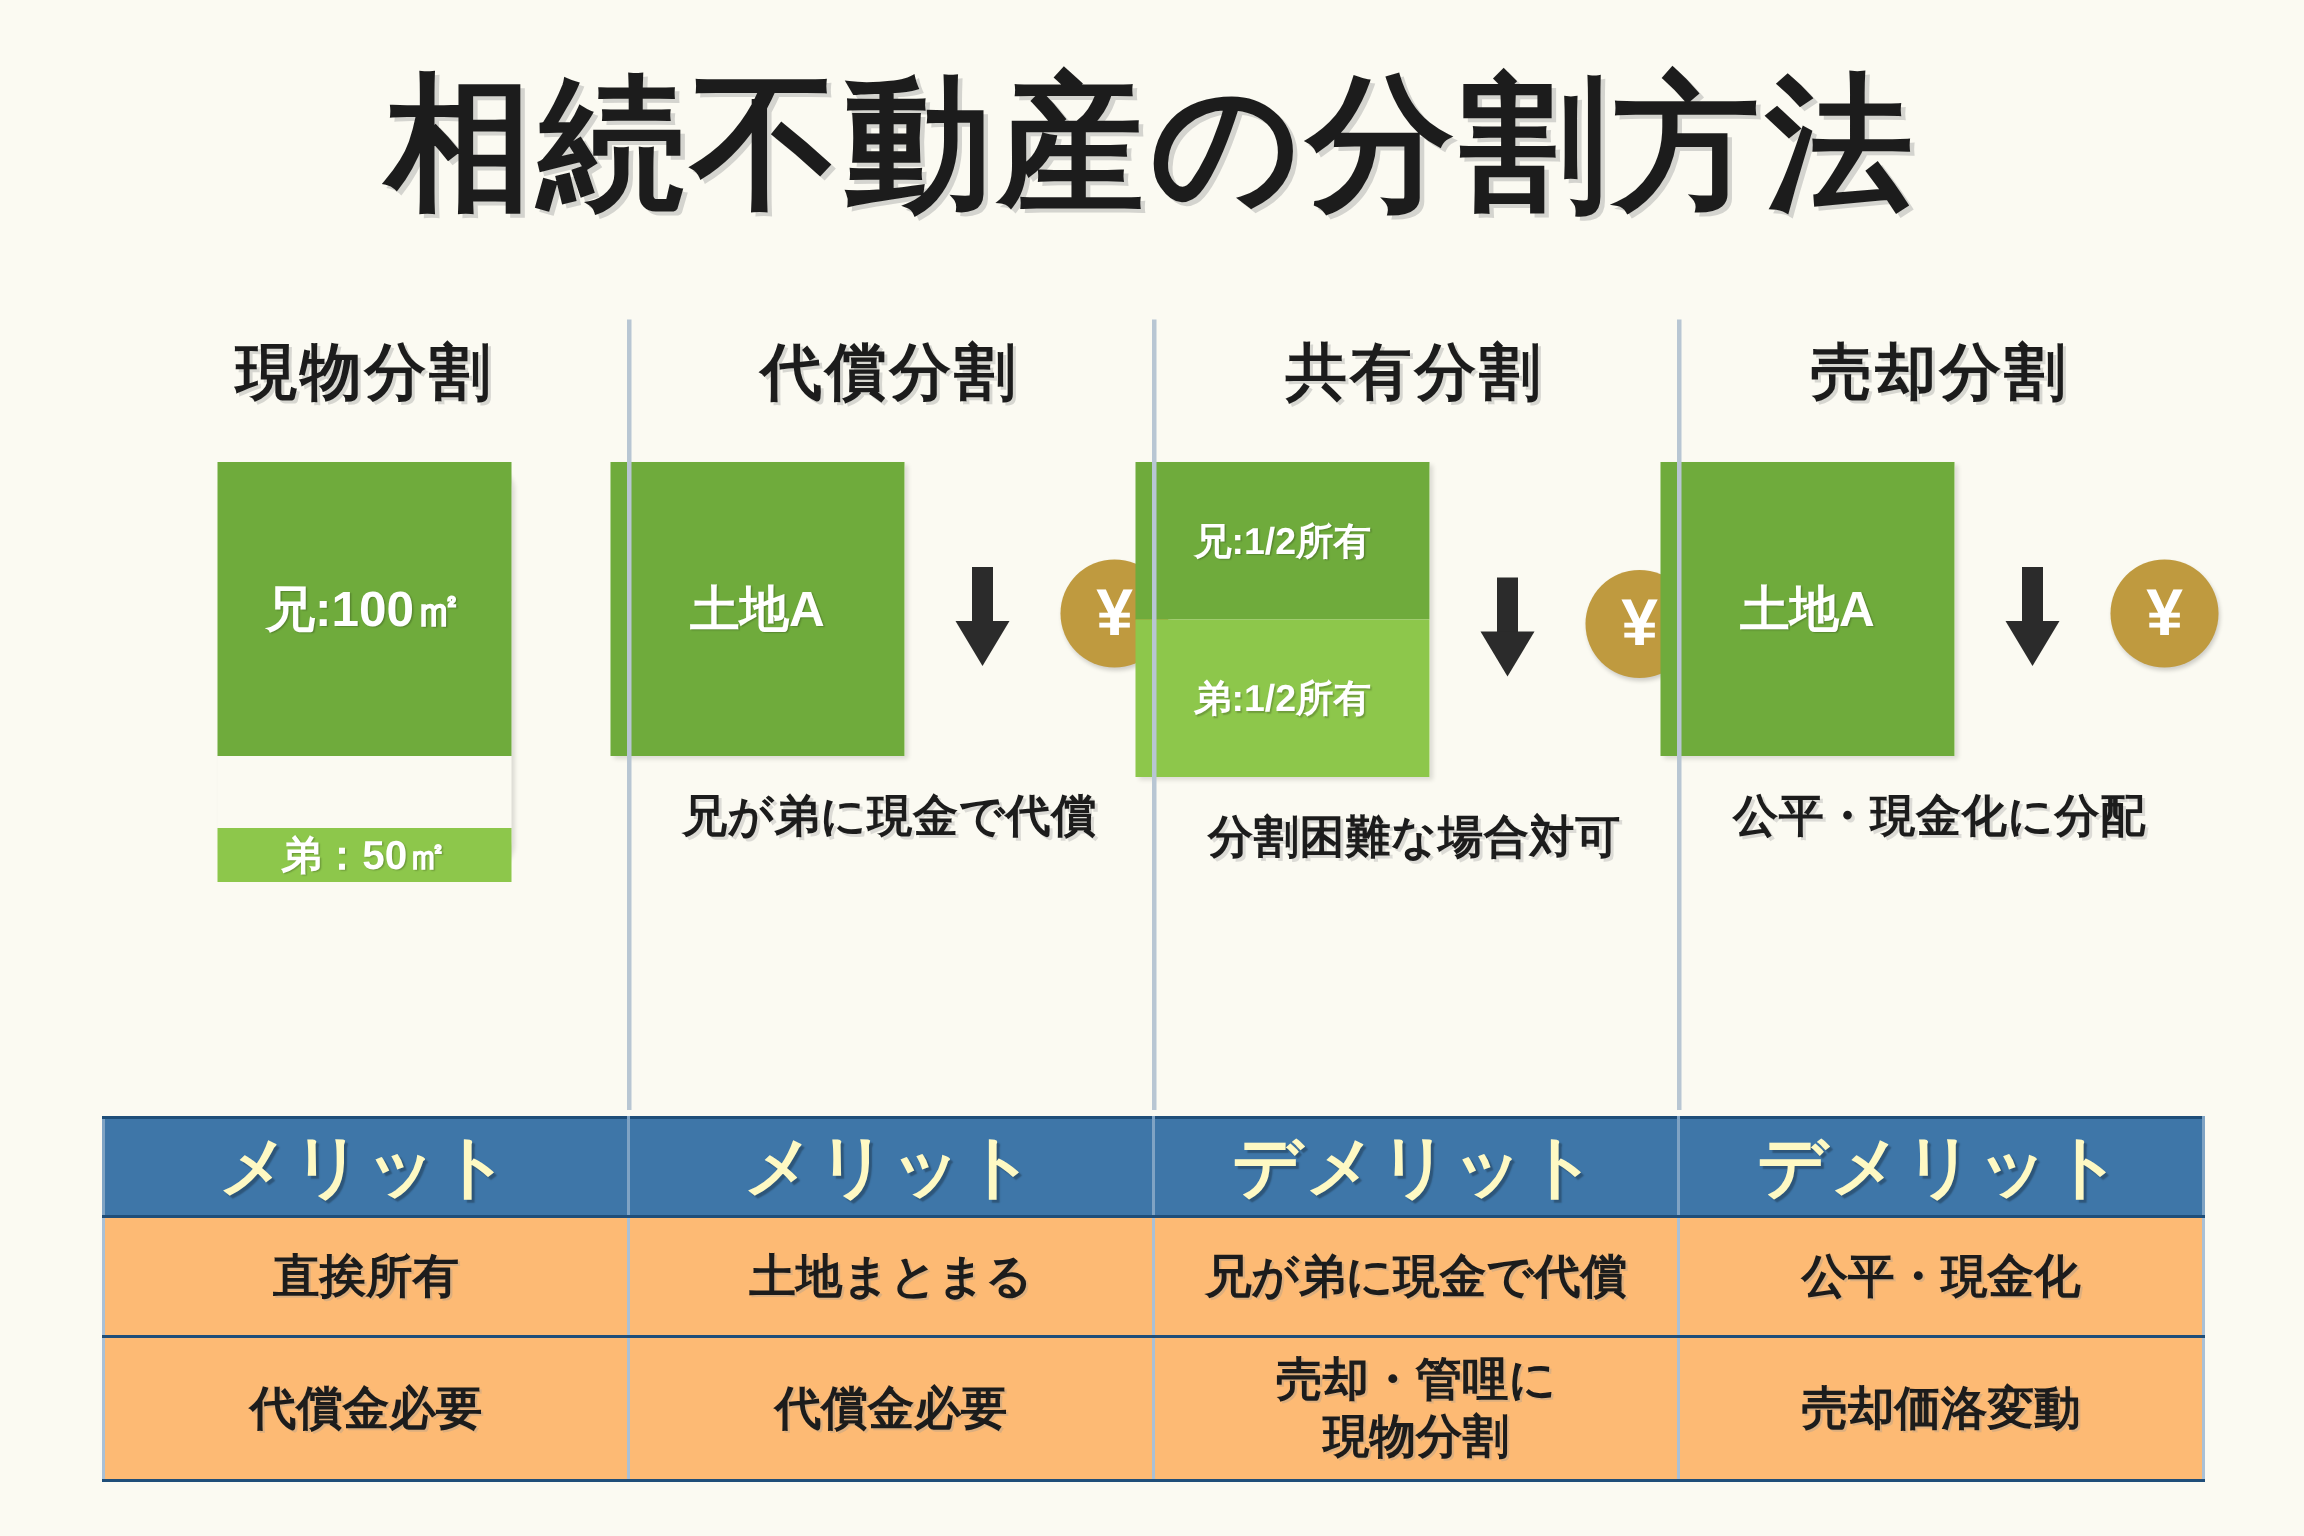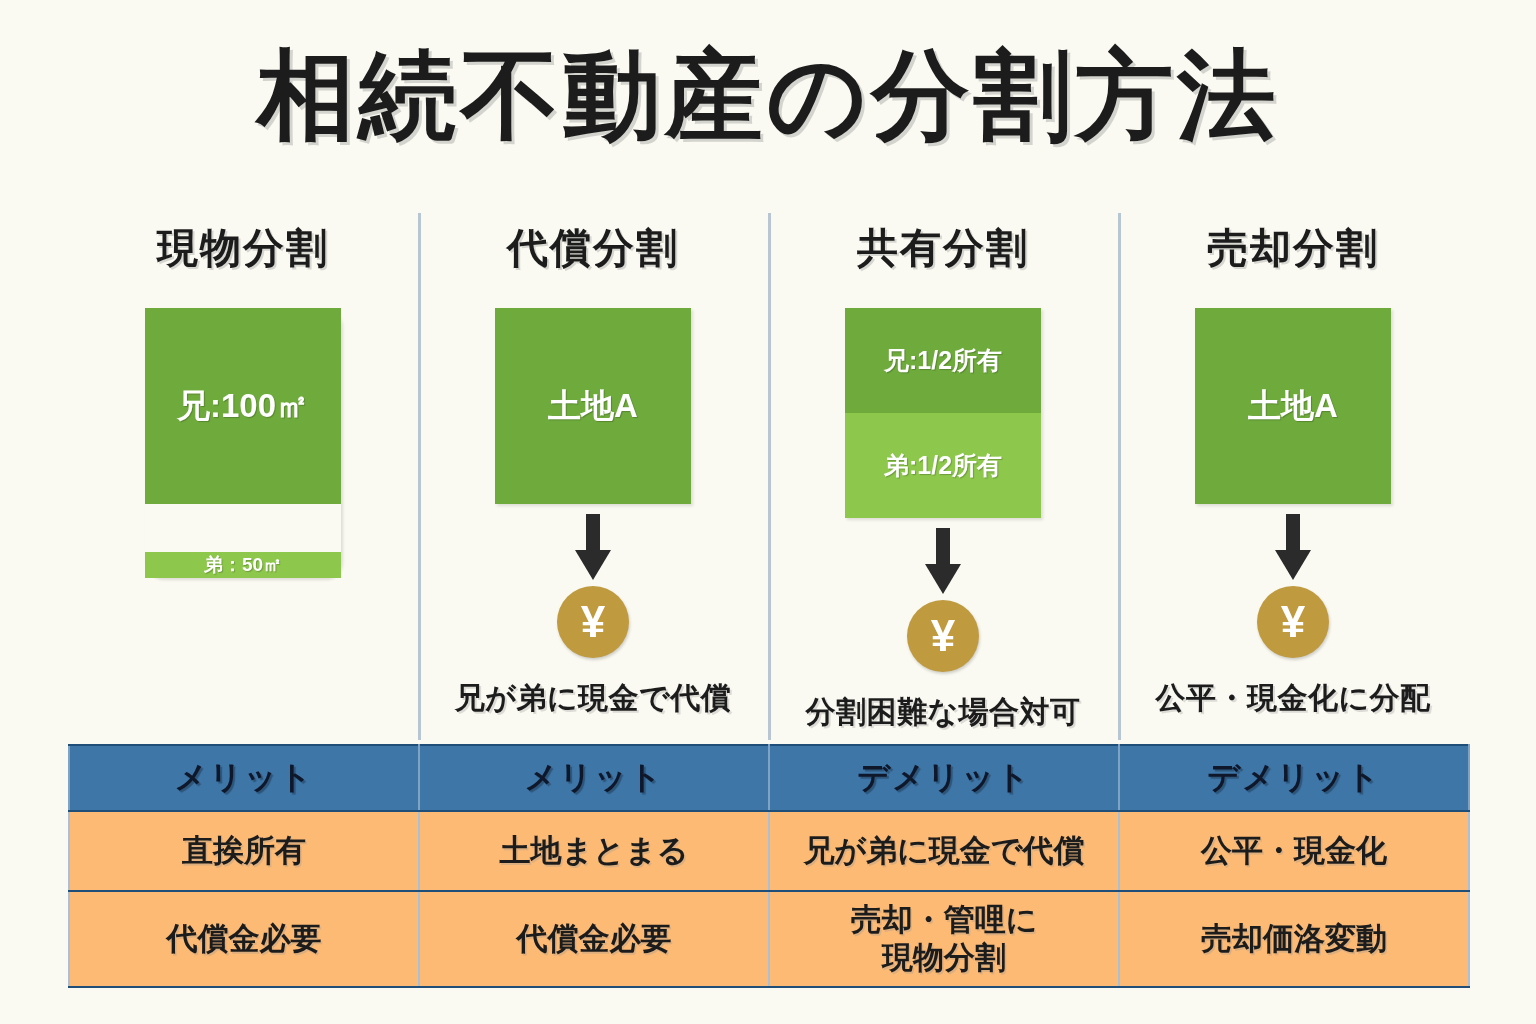--- a/index.html
+++ b/index.html
@@ -41,38 +41,38 @@
   }
   .col-title{
     font-size:41px;font-weight:700;letter-spacing:2px;
     color:#1c1c1c;
     text-shadow:2px 2px 0 rgba(150,150,150,.35);
     margin-top:16px;
     white-space:nowrap;
   }
 
   
-  .block-wrap{margin-top:32px;display:flex;flex-direction:column;align-items:center;}
+  .block-wrap{margin-top:32px;display:flex;flex-direction:row;align-items:center;gap:32px;}
   .land{
     width:196px;
     display:flex;flex-direction:column;
     box-shadow:2px 2px 3px rgba(0,0,0,.12);
   }
   .land.sq{height:196px;justify-content:flex-end;}
   .land.tall{height:270px;border-radius:17px;}
   .land.split{height:210px;}
   .seg{
     display:flex;align-items:center;justify-content:center;
     color:#ffffff;font-weight:700;white-space:nowrap;
     text-shadow:1px 1px 1px rgba(0,0,0,.22);
   }
   .seg.dark{background:#6FAB3C;}
   .seg.light{background:#8DC74B;}
   .seg.f-lg{font-size:33px;}
-  .seg.f-md{font-size:19px;margin-top:48px;}
+  .seg.f-md{font-size:27px;margin-top:48px;}
   .seg.f-sm{font-size:25px;}
 
   
   .arrow{
     margin-top:10px;
     width:40px;height:66px;
     position:relative;
   }
   .arrow .shaft{
     position:absolute;left:13px;top:0;width:14px;height:40px;background:#2b2b2b;
@@ -114,23 +114,23 @@
   .tbl td{
     border-left:2px solid #a9c0d6;
     border-right:2px solid #a9c0d6;
     border-top:2px solid #1F4E79;
     border-bottom:2px solid #1F4E79;
     text-align:center;vertical-align:middle;
     padding:0;
   }
   .tbl tr.head td{
     background:#3E76A8;
-    color:#0f172a;
+    color:#fef9c3;
     height:64px;
-    font-size:32px;font-weight:700;letter-spacing:2px;
+    font-size:46px;font-weight:700;letter-spacing:2px;
     text-shadow:2px 2px 1px rgba(0,0,0,.28);
     border-top:2px solid #1F4E79;
     border-bottom:2px solid #1F4E79;
     border-left:2px solid #7FA3C4;
     border-right:2px solid #7FA3C4;
   }
   .tbl tr.body td{
     background:#fdba74;
     height:78px;
     font-size:31px;font-weight:700;

